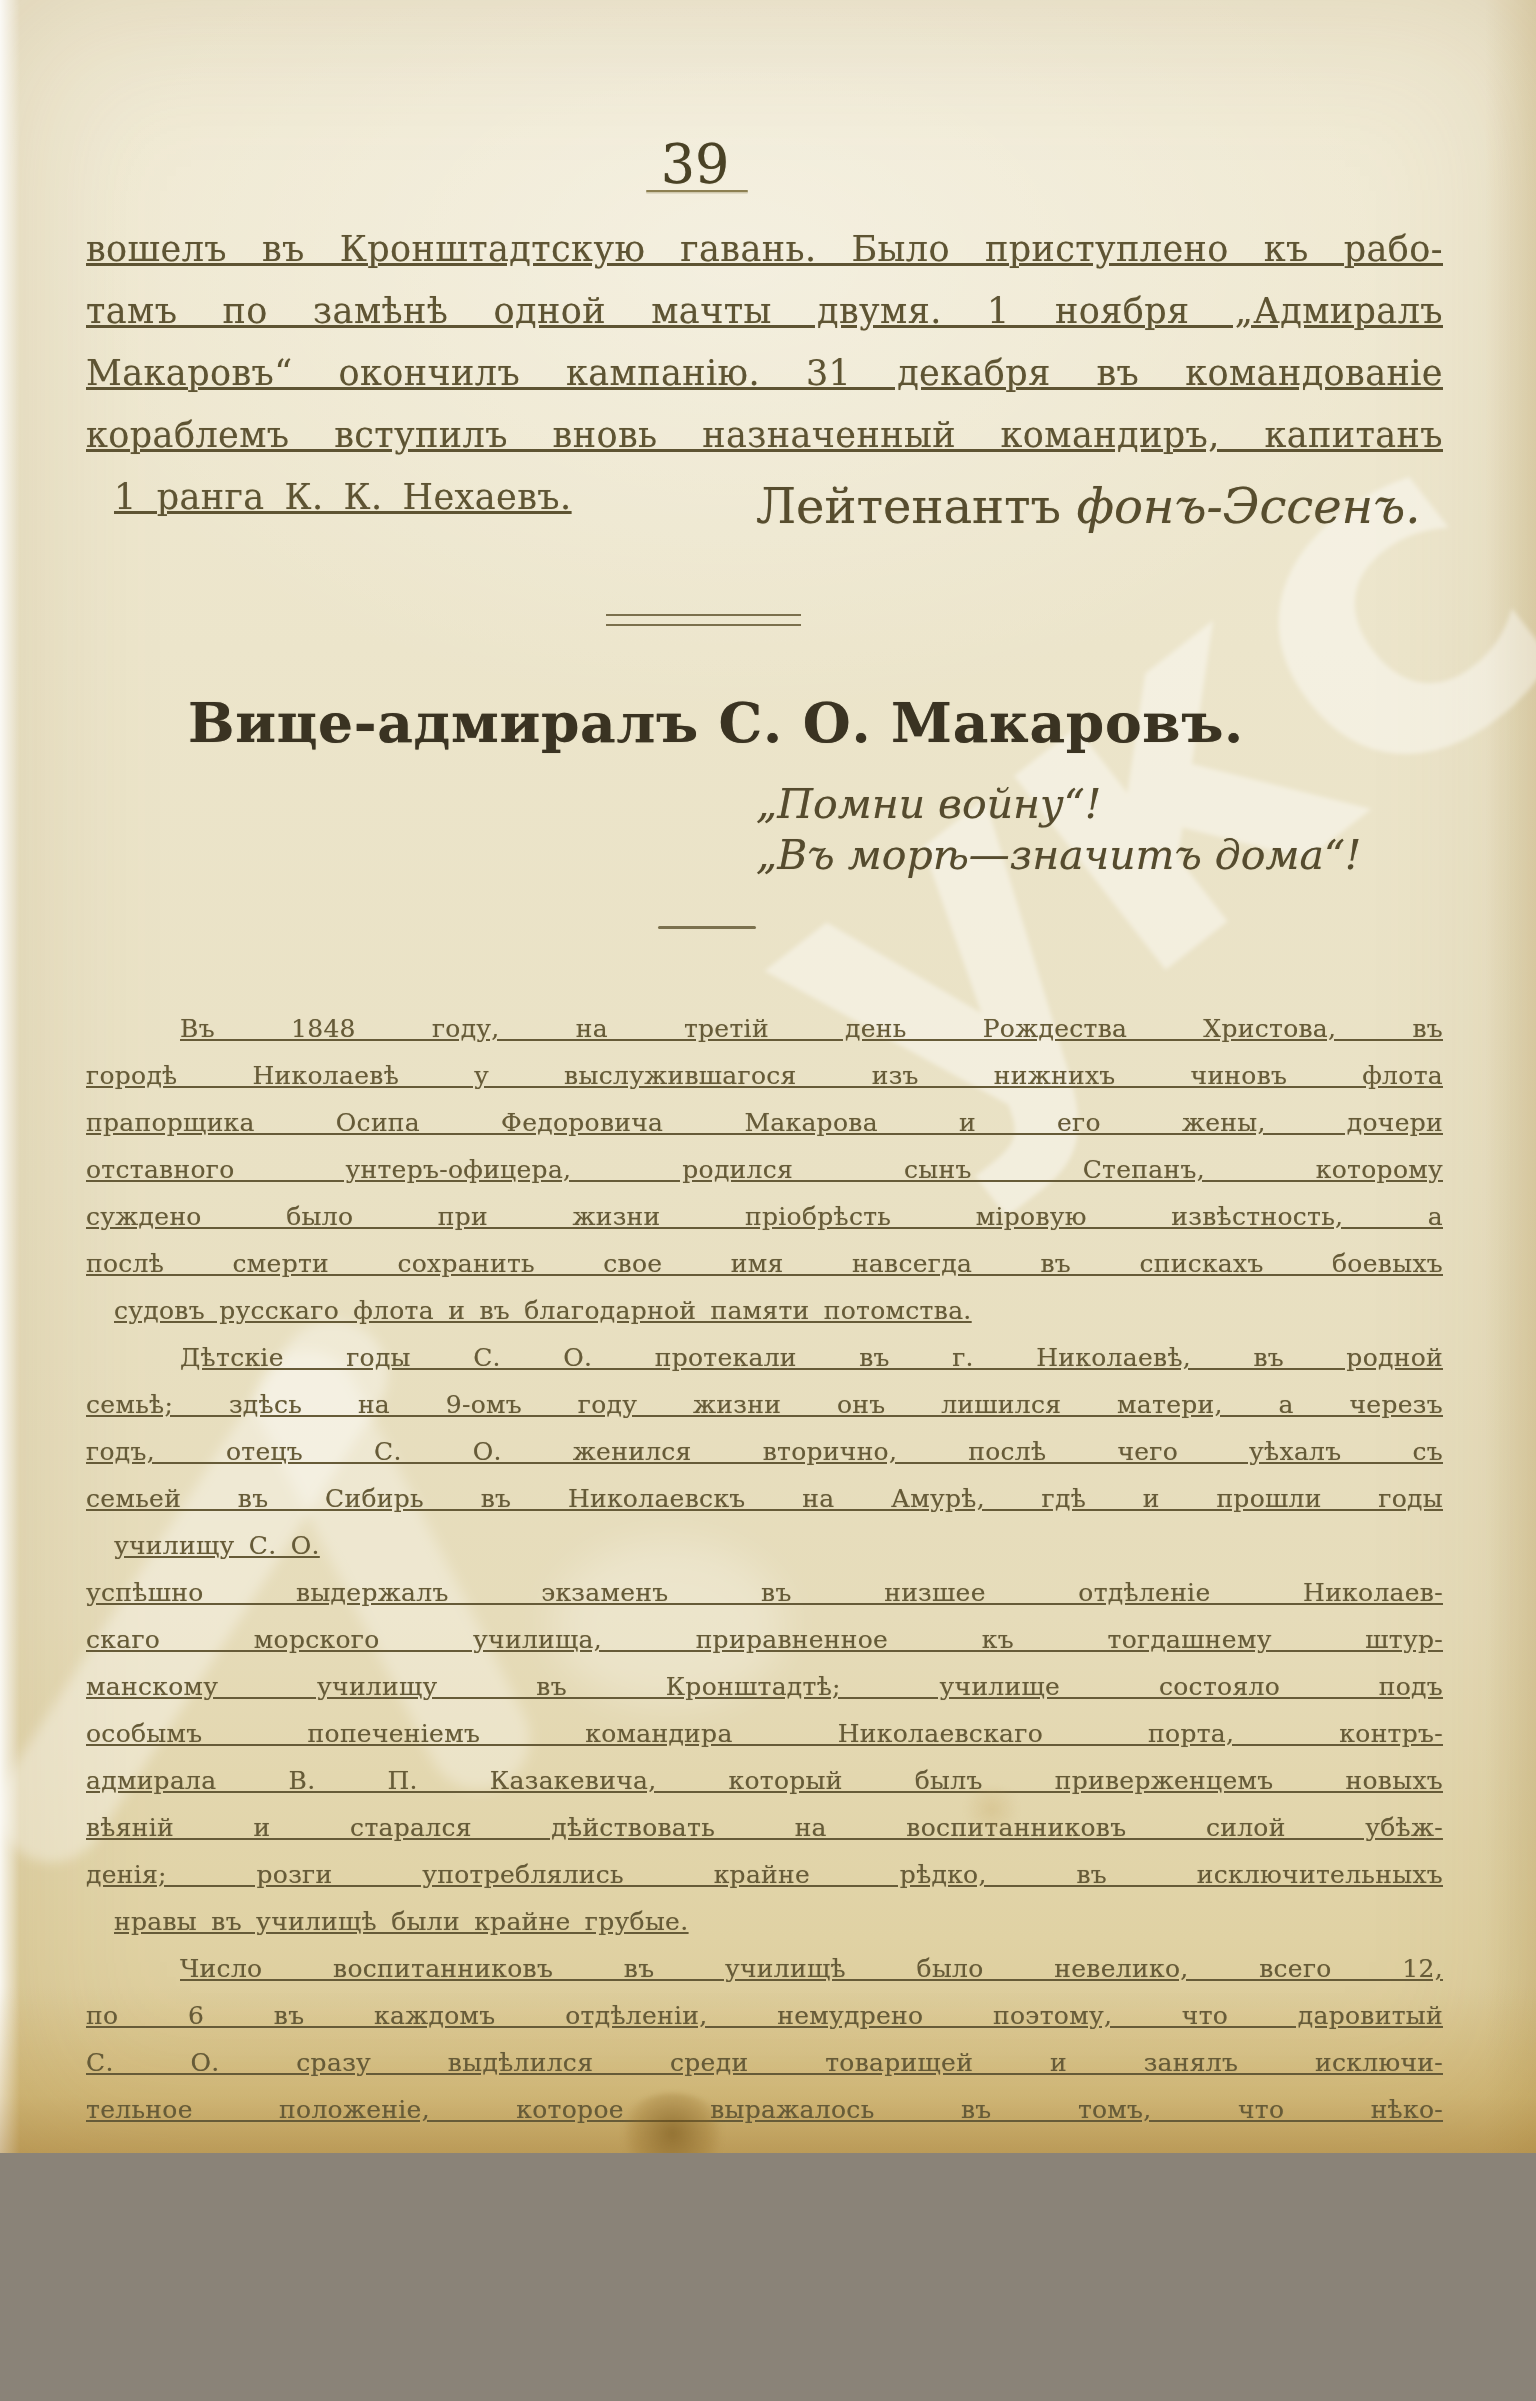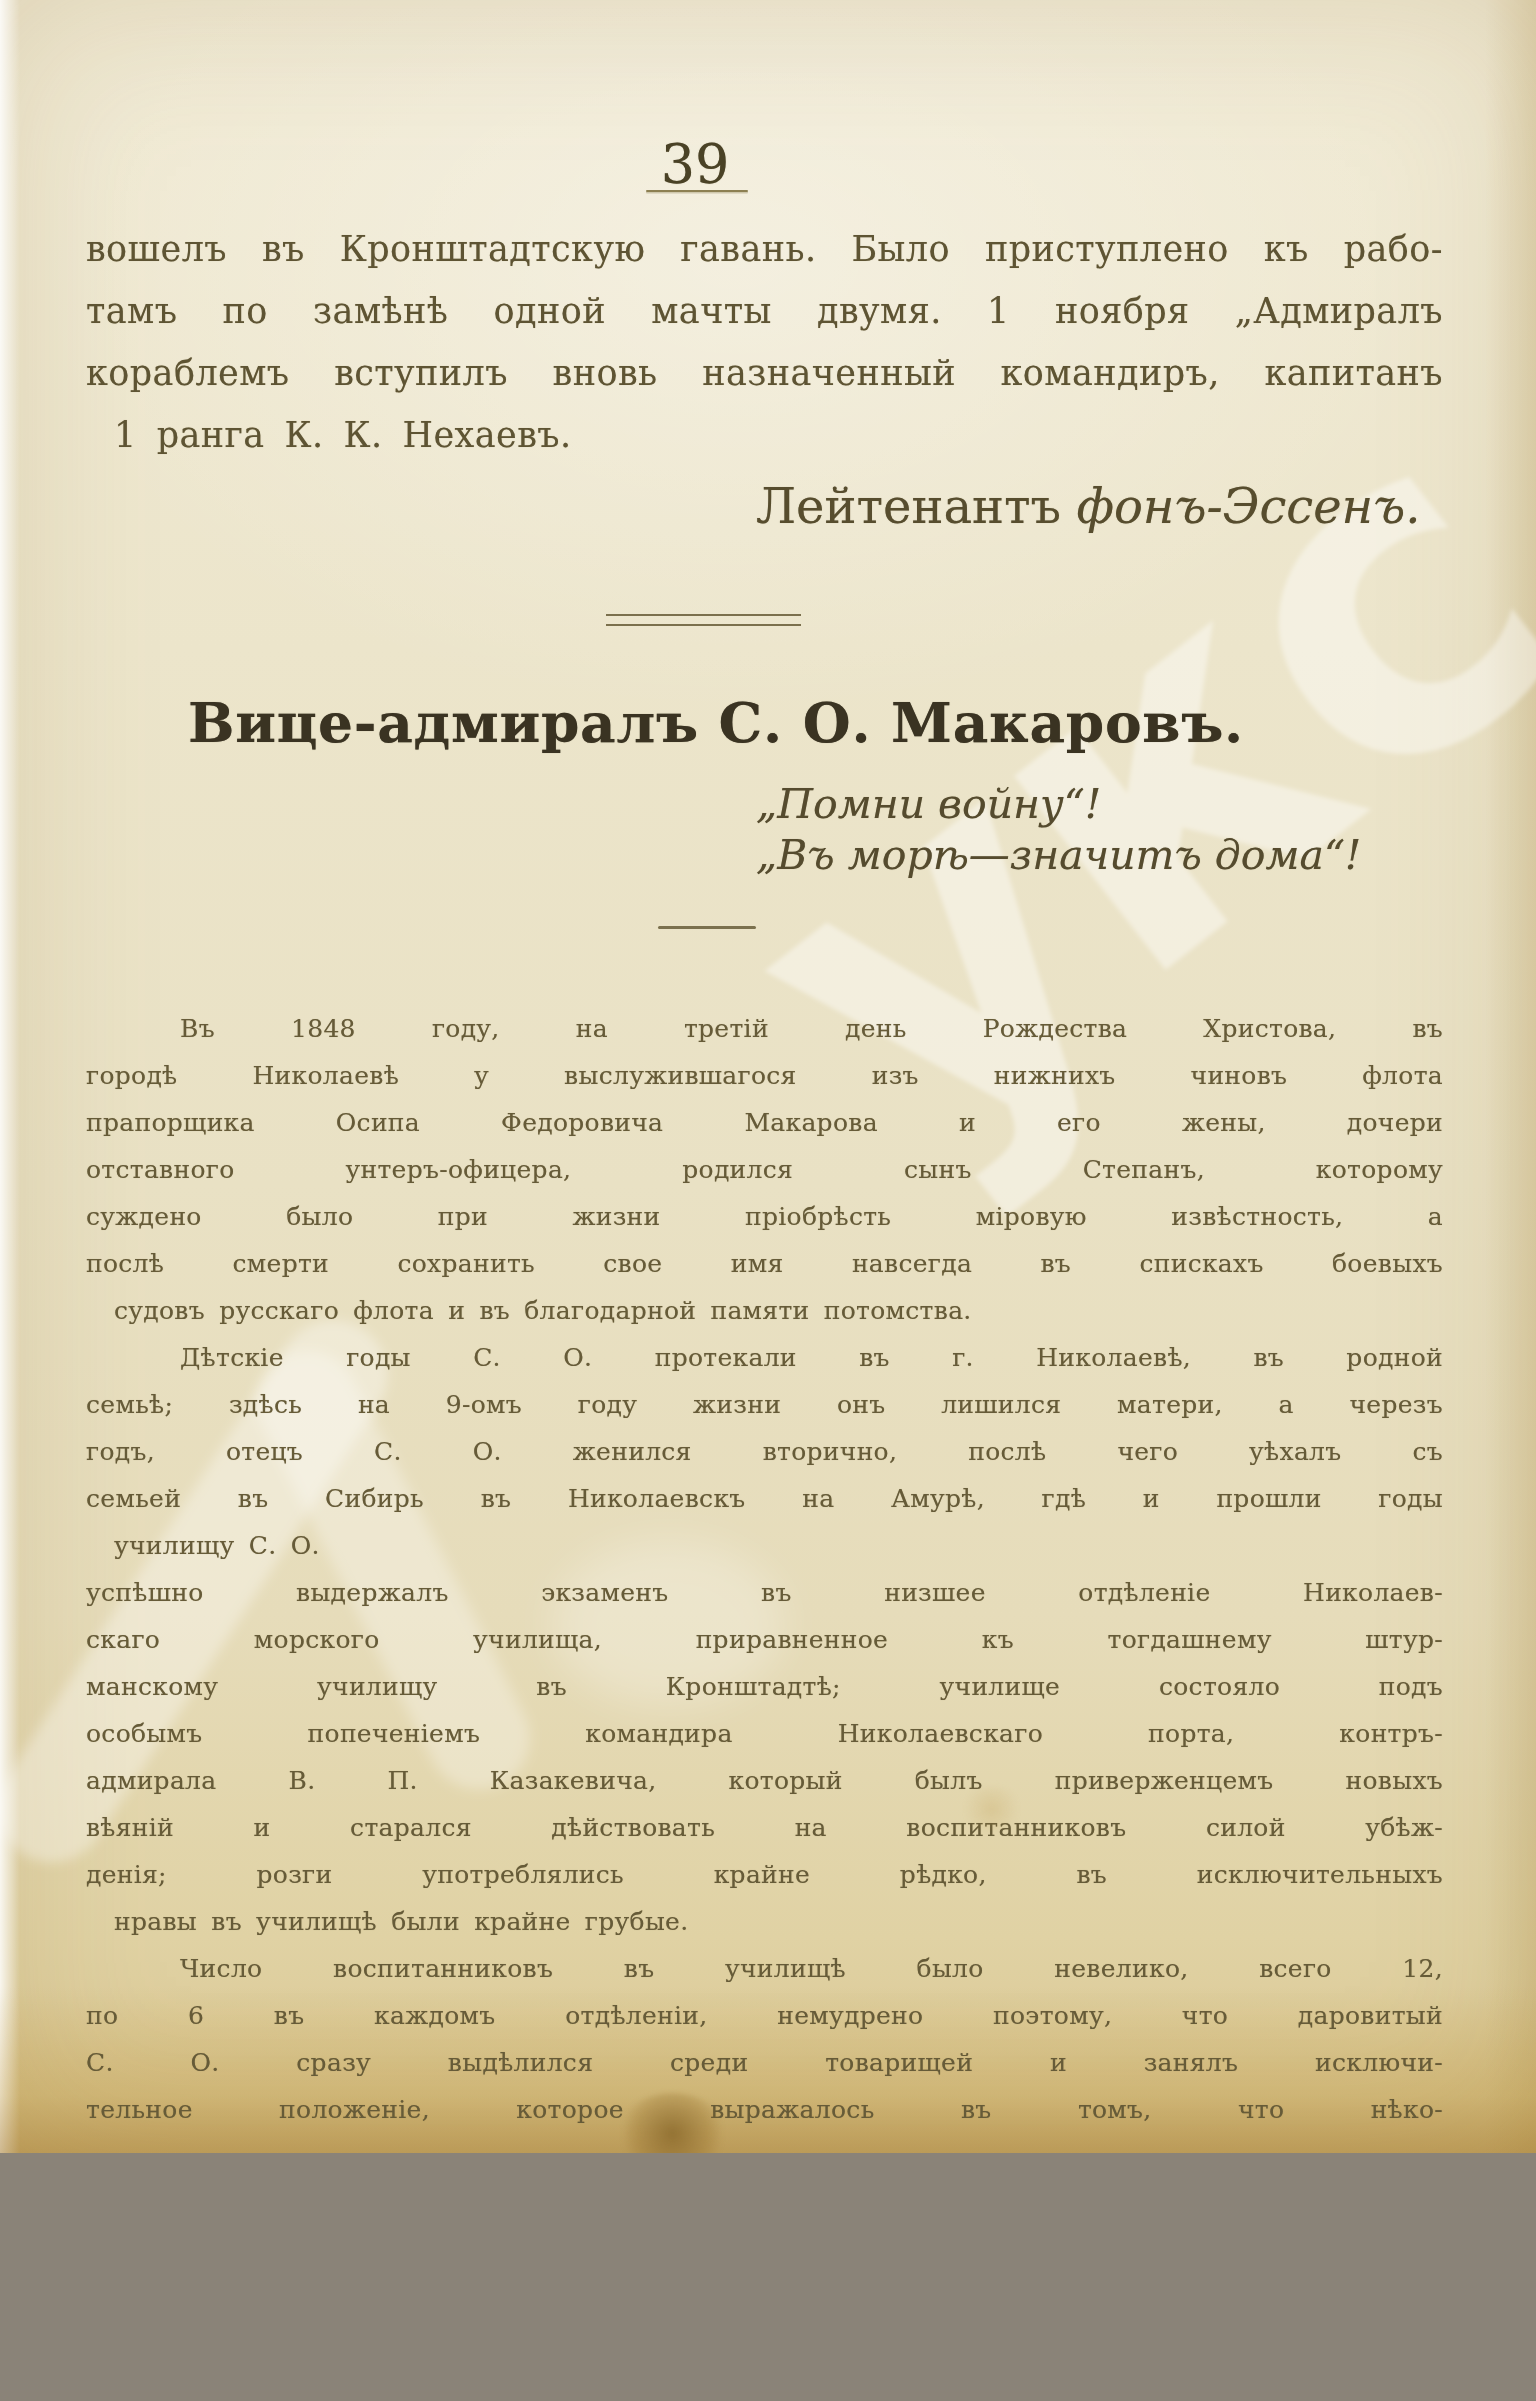--- a/index.html
+++ b/index.html
@@ -39,21 +39,21 @@
     background:rgba(255,255,255,0.30);transform:rotate(-27deg);filter:blur(6.5px);}
   .wm2c{position:absolute;left:552px;top:1540px;width:233px;height:167px;border-radius:50%;
     background:rgba(255,255,255,0.25);filter:blur(19px);}
   
   .pagenum{position:absolute;left:695px;top:138px;transform:translateX(-50%);
     font-size:54px;line-height:1;color:#4a4226;text-shadow:0 0 0.7px rgba(70,60,30,0.5);}
   .pagenum-rule{position:absolute;left:646px;top:190px;width:102px;height:2.2px;
     background:#8d8052;border-radius:1.5px;box-shadow:0 1.5px 0 rgba(141,128,82,0.35);}
   
   .textblock{position:absolute;left:86px;width:1357px;color:#665b38;
-    text-shadow:0 0 0.7px rgba(95,82,45,0.45);}
+    text-shadow:0 0 0.7px rgba(95,82,45,0.45);text-decoration:underline;}
   .textblock .line{text-align:justify;text-align-last:justify;word-spacing:0.24em;letter-spacing:0.012em;}
   .textblock .line.end{text-align-last:left;margin-left:28px;}
   .textblock .line.ind{text-indent:94px;}
   .p1{top:218px;font-size:35px;line-height:62px;color:#5e5433;word-spacing:0.3em;}
   .body{top:1005px;font-size:25px;line-height:47px;}
   
   .signature{position:absolute;left:756px;top:484px;font-size:48px;line-height:44px;
     color:#574d2e;text-shadow:0 0 0.7px rgba(80,70,40,0.5);}
   .signature .it{font-style:italic;}
   
@@ -84,20 +84,21 @@
   <div class="wm2a"></div>
   <div class="wm2b"></div>
   <div class="wm2c"></div>
 
   <div class="pagenum">39</div>
   <div class="pagenum-rule"></div>
 
   <div class="p1 textblock">
       <div class="line">вошелъ въ Кронштадтскую гавань. Было приступлено къ рабо-</div>
       <div class="line">тамъ по замѣнѣ одной мачты двумя. 1 ноября „Адмиралъ</div>
+      <div class="line">Макаровъ“ окончилъ кампанію. 31 декабря въ командованіе</div>
       <div class="line">кораблемъ вступилъ вновь назначенный командиръ, капитанъ</div>
       <div class="line end">1 ранга К. К. Нехаевъ.</div>
     </div>
 
   <div class="signature"><span>Лейтенантъ </span><span class="it">фонъ-Эссенъ.</span></div>
 
   <div class="double-rule"></div>
 
   <h1 class="title">Вице-адмиралъ С. О. Макаровъ.</h1>
 

